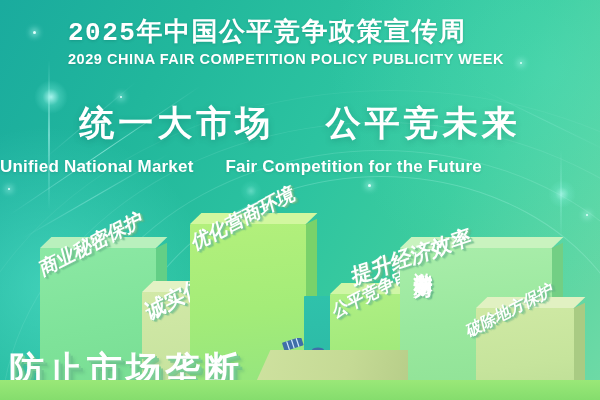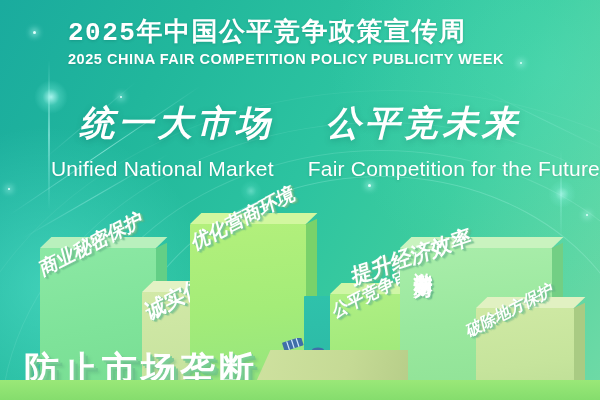--- a/index.html
+++ b/index.html
@@ -51,28 +51,27 @@
     color:#ffffff;font-size:14.5px;font-weight:bold;letter-spacing:.55px;
     margin-top:3px;white-space:nowrap;
     text-shadow:0 1px 2px rgba(0,70,60,.2);
   }
 
   
   .slogan{
     position:absolute;left:0;right:0;top:100px;text-align:center;
     color:#ffffff;font-size:35px;font-weight:bold;letter-spacing:4px;
     font-family:"Liberation Serif","DejaVu Serif",serif;
-    font-style:italic;
     text-shadow:0 2px 6px rgba(0,80,70,.25);
     white-space:nowrap;
   }
   .slogan .gap{display:inline-block;width:26px;}
   .slogan-en{
-    position:absolute;left:0;right:0;top:157px;text-align:right;
-    color:#ffffff;font-size:21px;font-weight:normal;letter-spacing:.2px;
+    position:absolute;left:0;right:0;top:157px;text-align:left;
+    color:#ffffff;font-size:17px;font-weight:bold;letter-spacing:.2px;
     white-space:nowrap;text-shadow:0 1px 3px rgba(0,80,70,.2);
   }
   .slogan-en .gap{display:inline-block;width:22px;}
 
   
   .city{position:absolute;left:0;bottom:0;width:600px;height:200px;}
   .blk{position:absolute;}
   .blk .face{
     position:absolute;inset:0;border-radius:1px;
   }
@@ -133,21 +132,21 @@
     <div class="spark" style="left:120px;top:96px;width:2px;height:2px;"></div>
     <div class="spark" style="left:368px;top:184px;width:3px;height:3px;"></div>
     <div class="spark" style="left:8px;top:188px;width:2px;height:2px;"></div>
     <div class="spark" style="left:520px;top:62px;width:2px;height:2px;"></div>
     <div class="spark" style="left:586px;top:214px;width:2px;height:2px;"></div>
   </div>
 
   <div class="header">
     <div class="titles">
       <div class="title-cn">2025年中国公平竞争政策宣传周</div>
-      <div class="title-en">2025 CHINA FAIR COMPETITION POLICY PUBLICITY WEEK</div>
+      <div class="title-en">2029 CHINA FAIR COMPETITION POLICY PUBLICITY WEEK</div>
     </div>
   </div>
 
   <div class="slogan">
     <span>统一大市场</span>
     <span class="gap"></span>
     <span>公平竞未来</span>
   </div>
   <div class="slogan-en">
     <span>Unified National Market</span>
@@ -215,18 +214,18 @@
         <ellipse cx="36" cy="12" rx="6" ry="2.4" fill="#3f6fa8"></ellipse>
         <rect x="35" y="12" width="2" height="14" fill="#33b9a8"></rect>
       </svg>
     </div>
 
     <div class="platform" style="left:248px;top:150px;width:160px;height:50px;">
       <div class="ptop" style="background:linear-gradient(105deg,#cfe2a0 0%,#c5da95 60%,#b6cd88 100%);
            clip-path:polygon(14% 0%,100% 0%,100% 100%,0% 100%);"></div>
     </div>
 
-    <div class="headline" style="left:24px;top:146px;">防止市场垄断</div>
+    <div class="headline" style="left:9px;top:146px;">防止市场垄断</div>
 
     <div class="ground"></div>
   </div>
 
 </div>
 
 </body></html>

